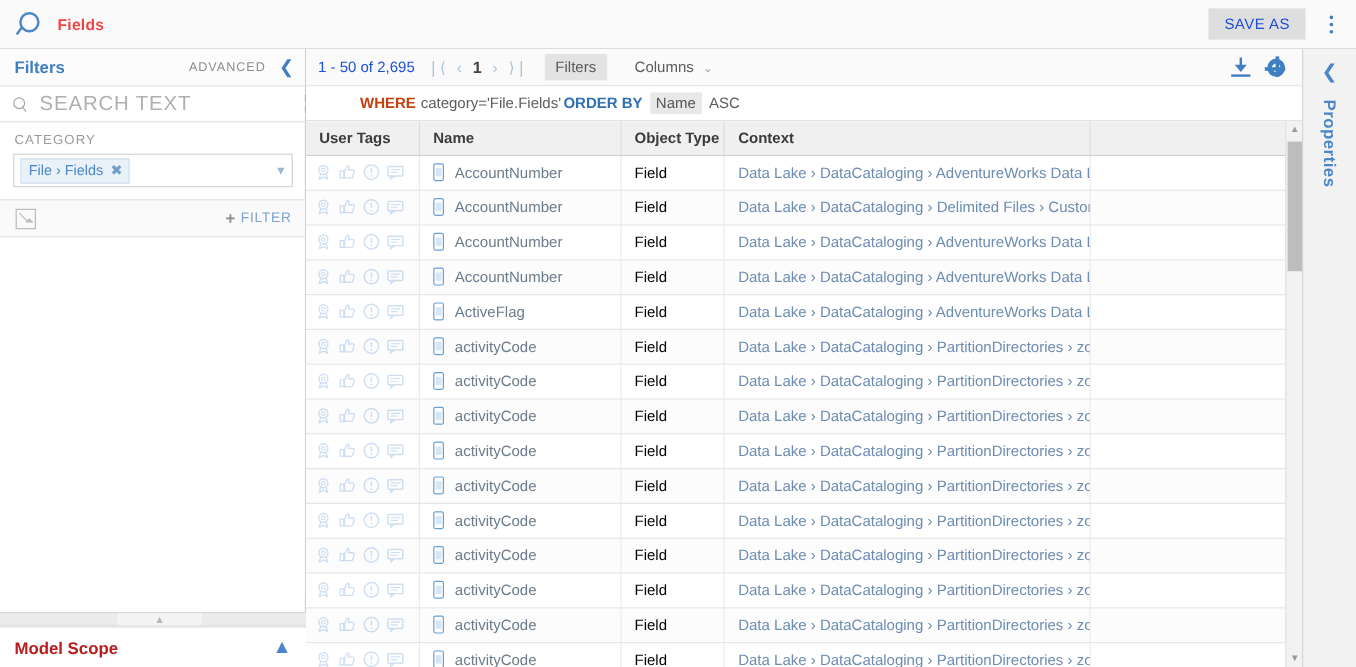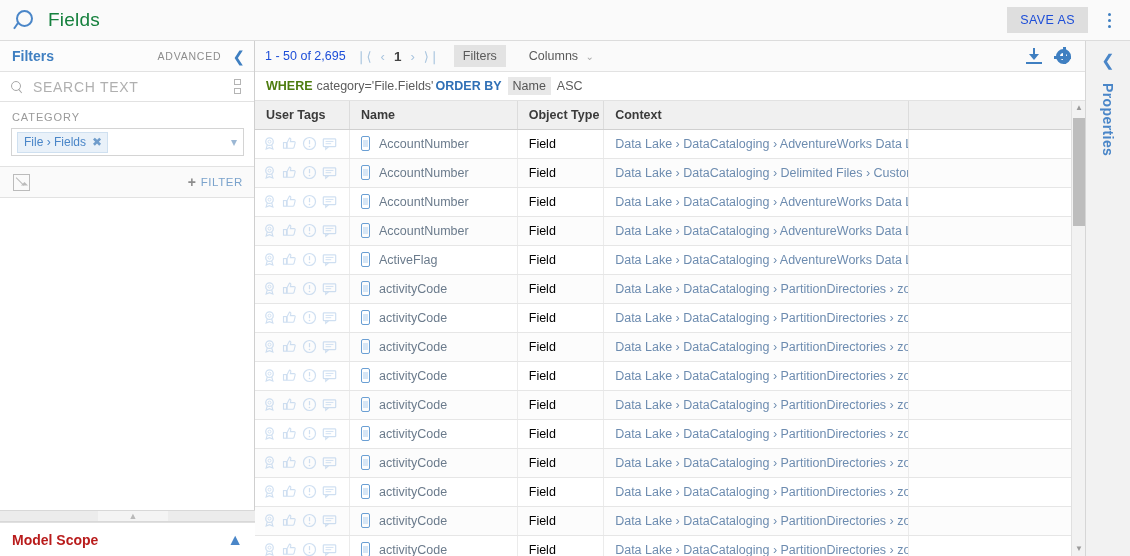--- a/index.html
+++ b/index.html
@@ -27,21 +27,21 @@
   .search-glyph::before {
     content: ""; position: absolute; left: 2px; top: 1px;
     width: 13px; height: 13px; border: 2px solid #4a86c8; border-radius: 50%;
   }
   .search-glyph::after {
     content: ""; position: absolute; left: 3px; top: 14px;
     width: 2px; height: 7px; background: #4a86c8;
     transform: rotate(35deg); transform-origin: top center;
   }
   .app-title {
-    font-size: 19px; color: #15803d; font-weight: 400; letter-spacing: .2px;
+    font-size: 13px; color: #ef4444; font-weight: 700; letter-spacing: .2px;
   }
   .appbar-right {
     margin-left: auto; display: flex; align-items: center; padding-right: 8px;
   }
   .save-as-btn {
     background: #dedede; color: #1d4ed8; border: none;
     font-size: 12.5px; letter-spacing: .4px;
     padding: 6px 13px; cursor: pointer; font-family: inherit;
   }
   .kebab {
@@ -78,21 +78,21 @@
   }
   .mini-mag::before {
     content:""; position:absolute; left:0; top:0; width:8px; height:8px;
     border:1.4px solid #a8a8a8; border-radius:50%;
   }
   .mini-mag::after {
     content:""; position:absolute; left:7px; top:8px; width:1.4px; height:5px;
     background:#a8a8a8; transform: rotate(-40deg); transform-origin: top;
   }
   .search-input {
-    border: none; outline: none; flex: 1; font-size: 14px;
+    border: none; outline: none; flex: 1; font-size: 17px;
     font-family: inherit; color: #555; letter-spacing: .4px;
   }
   .search-input::placeholder { color: #b0b0b0; letter-spacing: .7px; }
   .grid-icon {
     width: 10px; height: 15px; display:flex; flex-direction:column;
     justify-content:space-between; cursor:pointer;
   }
   .grid-icon b { display:block; width:7px; height:6px; border:1px solid #b4b4b4; }
   .cat-label {
     padding: 9px 0 5px 12px; color: #9a9a9a; font-size: 11px; letter-spacing: .9px;
@@ -191,21 +191,21 @@
     content:""; position:absolute; background:#3f7fc1;
   }
   .gear::before { left:3px; top:-6px; width:3px; height:17px; }
   .gear::after  { left:-6px; top:3px; width:17px; height:3px; }
 
   .query-bar {
     height: 29px; background: #fff; border-bottom: 1px solid #e2e2e2;
     display: flex; align-items: center; padding-left: 11px; font-size: 12.5px;
     color: #5c5c5c;
   }
-  .kw { color: #4d7c0f; font-weight: bold; margin-right: 4px; }
+  .kw { color: #c2410c; font-weight: bold; margin-right: 4px; margin-left: 34px; }
   .kw2 { color: #2f6fb5; font-weight: bold; margin: 0 6px 0 2px; }
   .tokenpill { background: #e8e8e8; color: #555; padding: 2px 5px; }
   .asc { margin-left: 6px; color: #5c5c5c; }
 
   
   .table-wrap { position: relative; height: 455px; overflow: hidden; }
   table { border-collapse: collapse; width: 830px; table-layout: fixed; }
   thead th {
     background: #f0f0f0; border-bottom: 1px solid #d0d0d0;
     border-right: 1px solid #dcdcdc;

